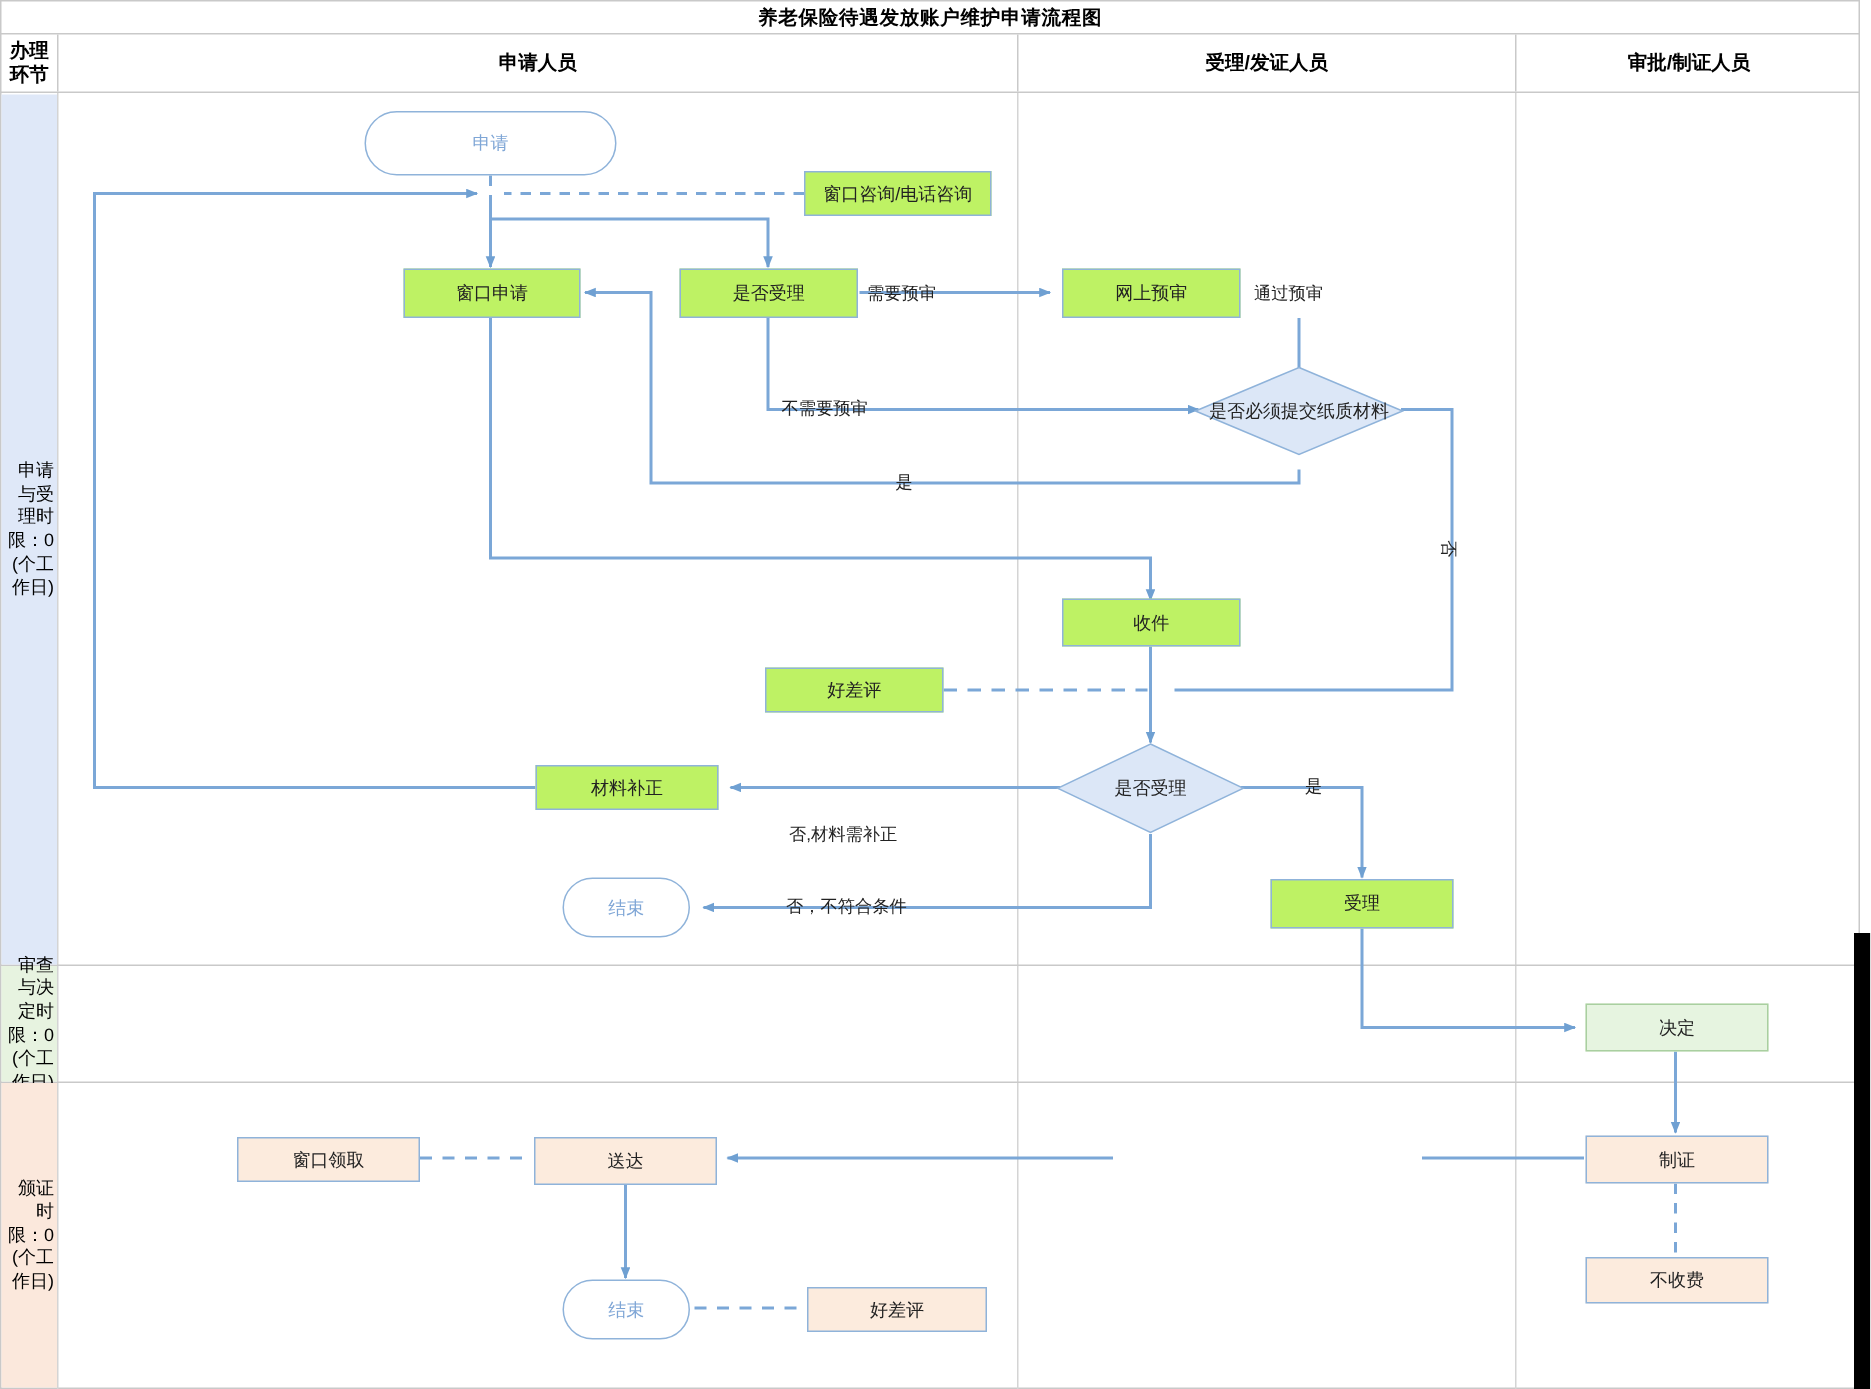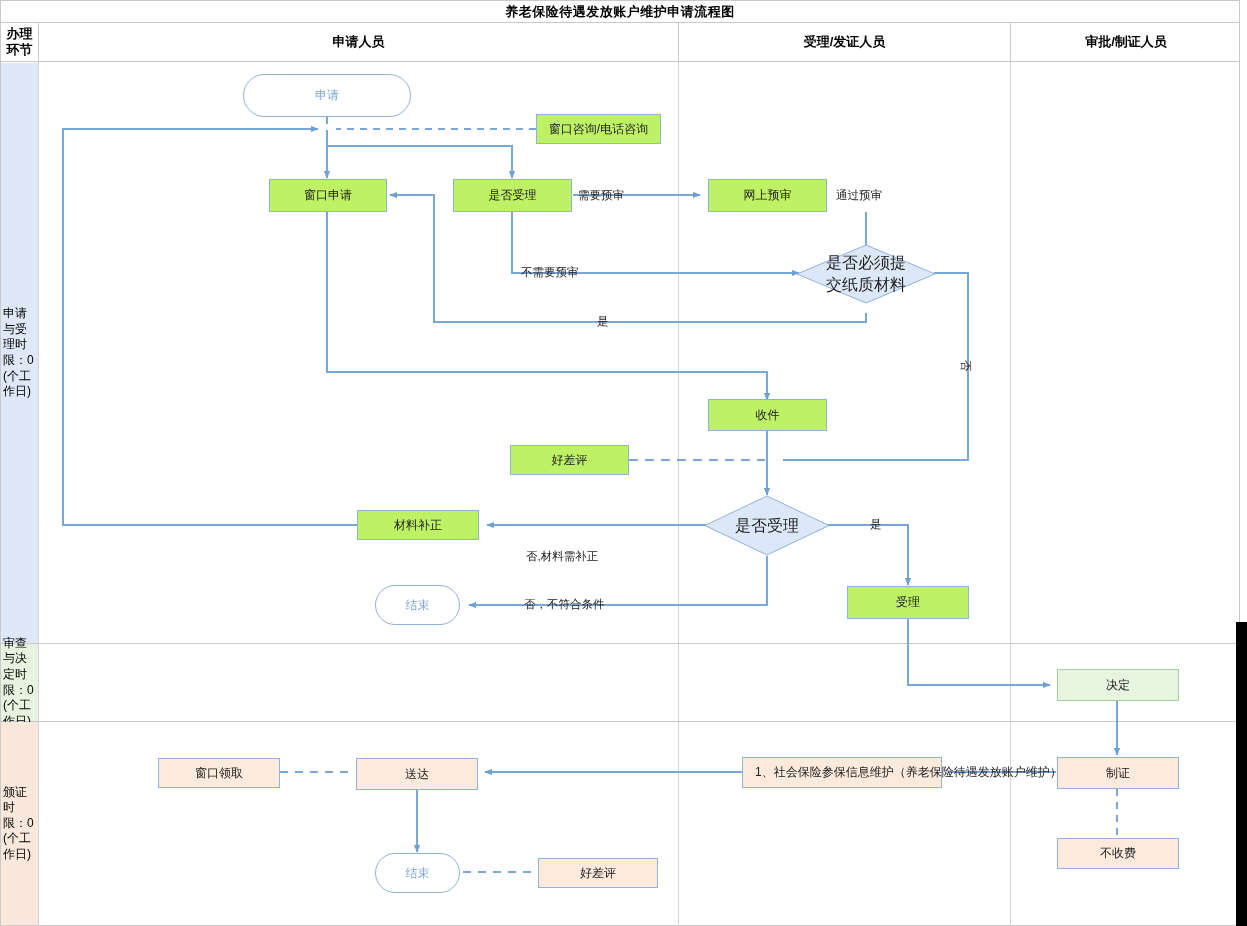--- a/index.html
+++ b/index.html
@@ -29,42 +29,42 @@
   
   .vline{position:absolute;top:62px;width:1px;background:#d4d4d4;}
   .v1{left:38px;height:864px;}
   .v2{left:678px;height:864px;}
   .v3{left:1010px;height:864px;}
   
   .hline{position:absolute;left:0;width:1240px;height:1px;background:#c9c9c9;}
 
   
   .stage{position:absolute;left:1px;width:37px;box-sizing:border-box;
-         display:flex;align-items:center;justify-content:center;text-align:left;
+         display:flex;align-items:center;justify-content:center;text-align:right;
          font-size:12px;color:#000;line-height:1.3;padding:2px;}
   .stage-1{background:#dfe8f8;}
   .stage-2{background:#e7f3e0;}
   .stage-3{background:#fbe8dc;}
 
   
   .node{position:absolute;box-sizing:border-box;display:flex;align-items:center;
         justify-content:center;text-align:center;font-size:12px;color:#222;
         line-height:1.35;}
   .n-blue{background:#bef264;border:1px solid #8fb3da;}
   .n-green{background:#e6f4e0;border:1px solid #a9cfa0;}
   .n-peach{background:#fcebdd;border:1px solid #8fb3da;}
   .n-term{background:#fff;border:1px solid #8fb3da;border-radius:22px;color:#7fa6d6;}
   .n-term.small{border-radius:20px;}
 
   
   .diamond{position:absolute;}
   .diamond svg{position:absolute;left:0;top:0;}
   .diamond .dtxt{position:absolute;left:0;top:0;width:100%;height:100%;
-        display:flex;flex-direction:column;align-items:center;justify-content:center;
-        font-size:16px;color:#222;line-height:1.35;text-align:center;}
+        display:flex;flex-direction:row;align-items:center;justify-content:center;
+        font-size:12px;color:#222;line-height:1.35;text-align:center;}
 
   
   .elabel{position:absolute;font-size:11.5px;color:#222;white-space:nowrap;background:transparent;}
   .elabel.rot{transform:rotate(90deg);transform-origin:left top;}
 
   
   #wires{position:absolute;left:0;top:0;width:1247px;height:926px;pointer-events:none;}
 
   
   .blackstrip{position:absolute;right:0;top:622px;width:11px;height:304px;background:#000;}
@@ -207,21 +207,20 @@
   <div class="node n-term small" style="left:375px;top:585px;width:85px;height:40px;">结束</div>
 
   <div class="node n-blue" style="left:847px;top:586px;width:122px;height:33px;">受理</div>
 
   <div class="node n-green" style="left:1057px;top:669px;width:122px;height:32px;">决定</div>
 
   <div class="node n-peach" style="left:1057px;top:757px;width:122px;height:32px;">制证</div>
 
   <div class="node n-peach" style="left:1057px;top:838px;width:122px;height:31px;">不收费</div>
 
-  <div class="node n-peach" style="left:742px;top:757px;width:200px;height:31px;justify-content:flex-start;padding-left:12px;white-space:nowrap;overflow:visible;">1、社会保险参保信息维护（养老保险待遇发放账户维护）</div>
 
   <div class="node n-peach" style="left:158px;top:758px;width:122px;height:30px;">窗口领取</div>
 
   <div class="node n-peach" style="left:356px;top:758px;width:122px;height:32px;">送达</div>
 
   <div class="node n-term small" style="left:375px;top:853px;width:85px;height:40px;">结束</div>
 
   <div class="node n-peach" style="left:538px;top:858px;width:120px;height:30px;">好差评</div>
 
   <div class="elabel" style="left:578px;top:188px;">需要预审</div>

